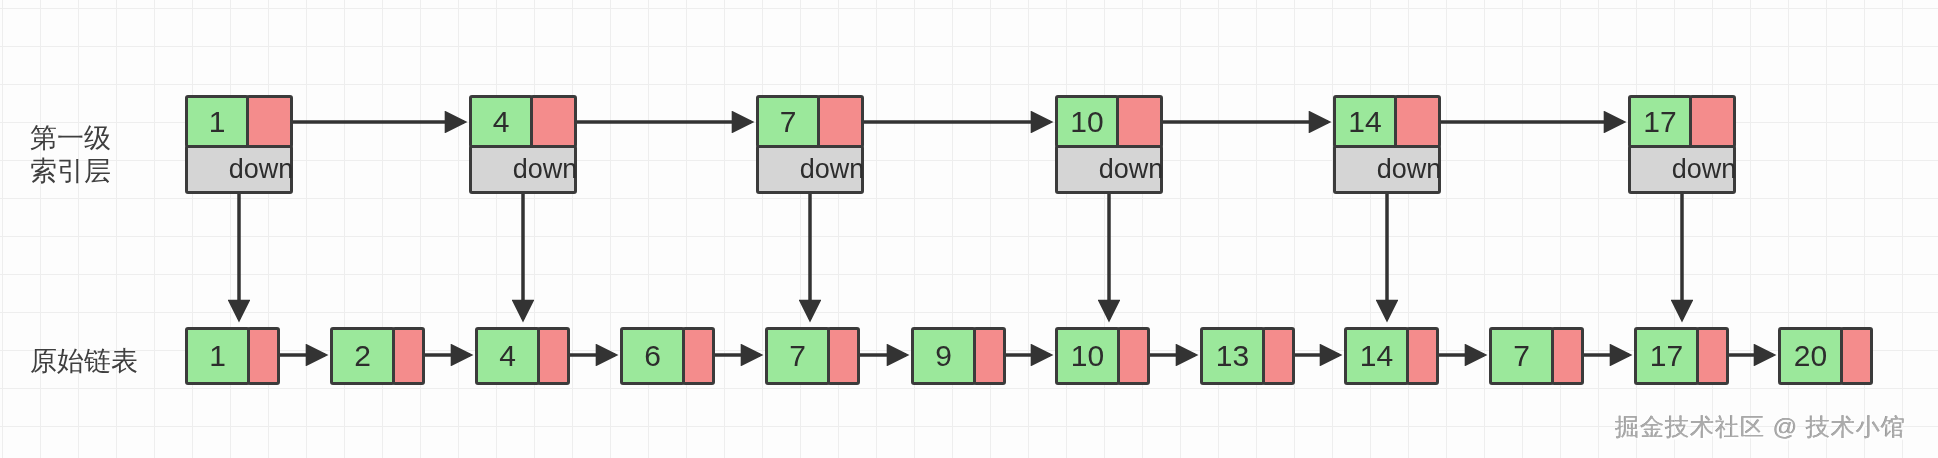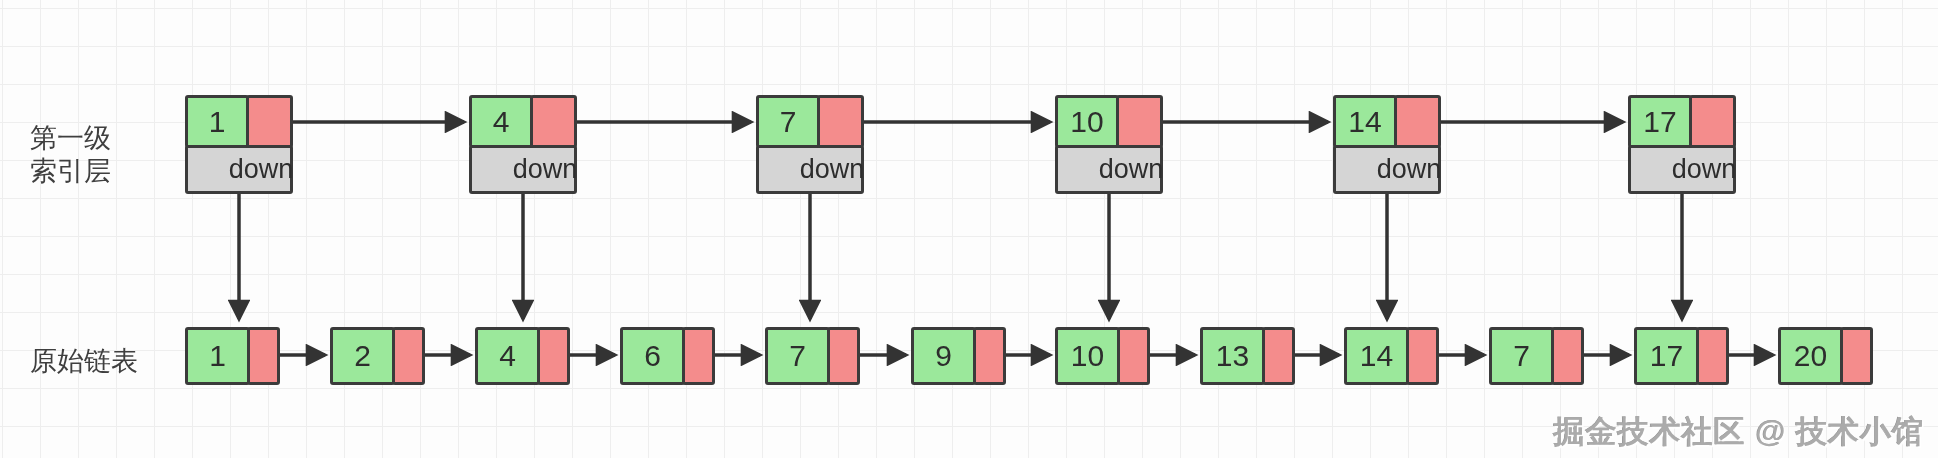--- a/index.html
+++ b/index.html
@@ -43,26 +43,25 @@
   .inode .down {
     height: 49px; margin-top: -3px;
     background: var(--down-gray, #d5d5d5); font-size: 27px; padding-left: 44px;
   }
   
   .lnode { position: absolute; top: 327px; width: 95px; height: 58px; display: flex; }
   .lnode .val { width: 65px; background: var(--node-green, #9be89b); font-size: 30px; }
   .lnode .ptr { width: 33px; margin-left: -3px; background: var(--node-pink, #f48c8c); }
 
   .watermark {
-    position: absolute; right: 14px; top: 411px;
-    font-size: 31px; letter-spacing: 1px;
+    position: absolute; right: 32px; top: 411px;
+    font-size: 24px; letter-spacing: 1px;
     color: var(--watermark-text, #aaa);
     text-shadow: 1.5px 1.5px 1px #ffffff, -0.5px -0.5px 0 #8c8c8c;
     white-space: nowrap;
-    font-weight: bold;
   }
 </style>
 </head>
 <body>
 
 <div class="canvas">
 
   <svg class="arrows" width="1938" height="458" viewBox="0 0 1938 458">
     <defs>
       <marker id="ah" viewBox="0 0 10 10" refX="8.5" refY="5" markerWidth="7" markerHeight="6.5" orient="auto-start-reverse">

